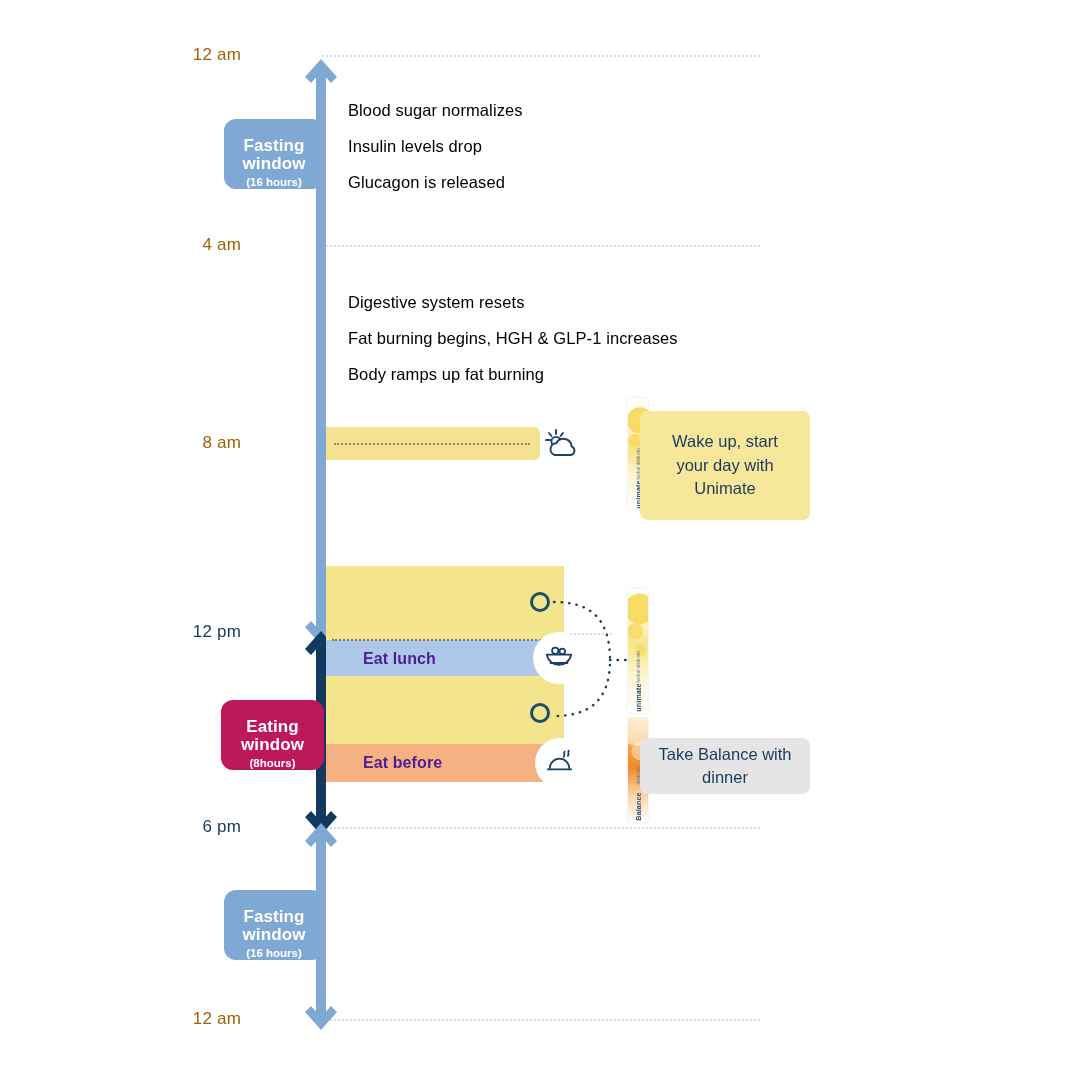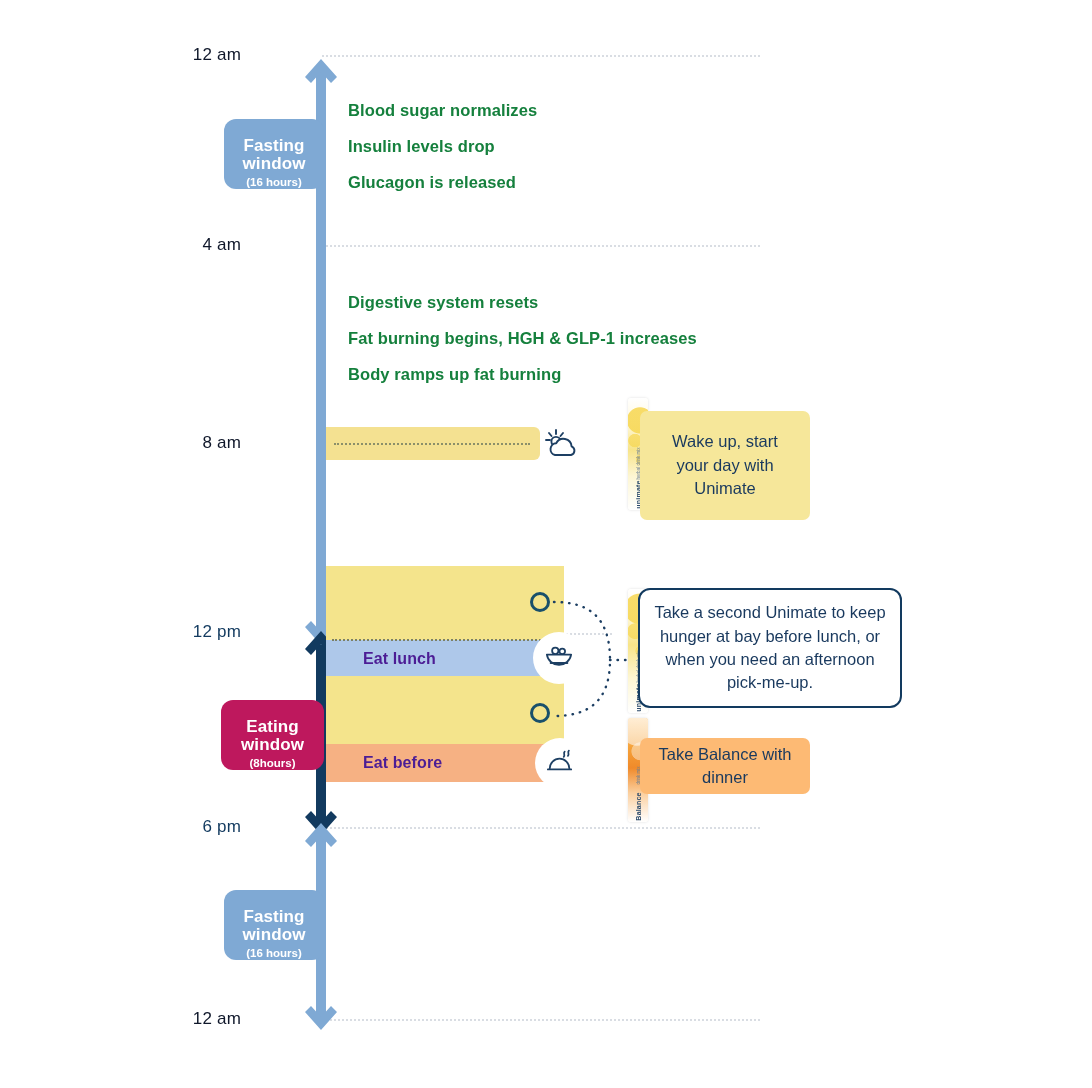--- a/index.html
+++ b/index.html
@@ -30,21 +30,21 @@
 
   
   .time-label {
     position: absolute;
     font-size: 17px;
     letter-spacing: .2px;
     white-space: nowrap;
     text-align: right;
     width: 80px;
   }
-  .time-light { color: #0f172a; }
+  .time-light { color: #a16207; }
   .time-dark  { color: #123a5f; }
 
   
   .axis-line {
     position: absolute;
     width: 10px;
     border-radius: 1px;
   }
   .axis-light { background: #7FA9D4; }
   .axis-dark  { background: #123a5f; }
@@ -78,23 +78,23 @@
   .window-badge .wb-hrs {
     display: block;
     font-weight: bold;
     font-size: 11.5px;
     margin-top: 3px;
   }
 
   
   .phase-text {
     position: absolute;
-    color: #15803d;
+    color: #000000;
     font-size: 16.5px;
-    font-weight: bold;
+    font-weight: normal;
     letter-spacing: .1px;
     white-space: nowrap;
   }
 
   
   .bar {
     position: absolute;
     box-sizing: border-box;
   }
   .bar-label {
@@ -159,21 +159,21 @@
     display: flex;
     align-items: center;
     justify-content: center;
     text-align: center;
     color: #19395e;
     font-size: 16.5px;
     line-height: 1.42;
     padding: 10px 14px;
   }
   .callout-yellow { background: #f6e79a; border-radius: 7px; }
-  .callout-orange { background: #fdba74; border-radius: 7px; }
+  .callout-orange { background: #e5e5e5; border-radius: 7px; }
   .callout-outline {
     background: #ffffff;
     border: 2.5px solid #123a5f;
     border-radius: 12px;
   }
 
   
   .sachet {
     position: absolute;
     border-radius: 3px;
@@ -375,23 +375,20 @@
   <div class="sachet" style="left:628px; top:589px; width:20px; height:124px; background:#fdfdfb;">
     <div class="sachet-inner" style="background:
       linear-gradient(180deg,#ffffff 0%,#fff9dd 20%,#f7e489 45%,#fdf6d3 72%,#ffffff 100%);"></div>
     <div class="sachet-inner" style="background:
       radial-gradient(circle at 58% 16%, rgba(246,214,80,.85) 0 14%, transparent 15%),
       radial-gradient(circle at 36% 34%, rgba(246,214,80,.7) 0 9%, transparent 10%),
       radial-gradient(circle at 64% 50%, rgba(246,214,80,.6) 0 8%, transparent 9%);"></div>
     <span class="sachet-name">unimate</span>
     <span class="sachet-sub">herbal drink mix</span>
   </div>
-  <div class="callout callout-outline" style="left:638px; top:588px; width:264px; height:120px;">
-    <span>Take a second Unimate to keep hunger at bay before lunch, or when you need an afternoon pick-me-up.</span>
-  </div>
 
   <div class="sachet" style="left:628px; top:718px; width:20px; height:104px; background:#fdfdfb;">
     <div class="sachet-inner" style="background:
       linear-gradient(180deg,#ffd9a0 0%,#f5a23a 28%,#f08a2a 48%,#fbcf9e 72%,#ffffff 100%);"></div>
     <div class="sachet-inner" style="background:
       radial-gradient(circle at 45% 12%, rgba(255,255,255,.55) 0 16%, transparent 17%),
       radial-gradient(circle at 62% 32%, rgba(255,255,255,.4) 0 12%, transparent 13%);"></div>
     <span class="sachet-name">Balance</span>
     <span class="sachet-sub">drink mix</span>
   </div>

